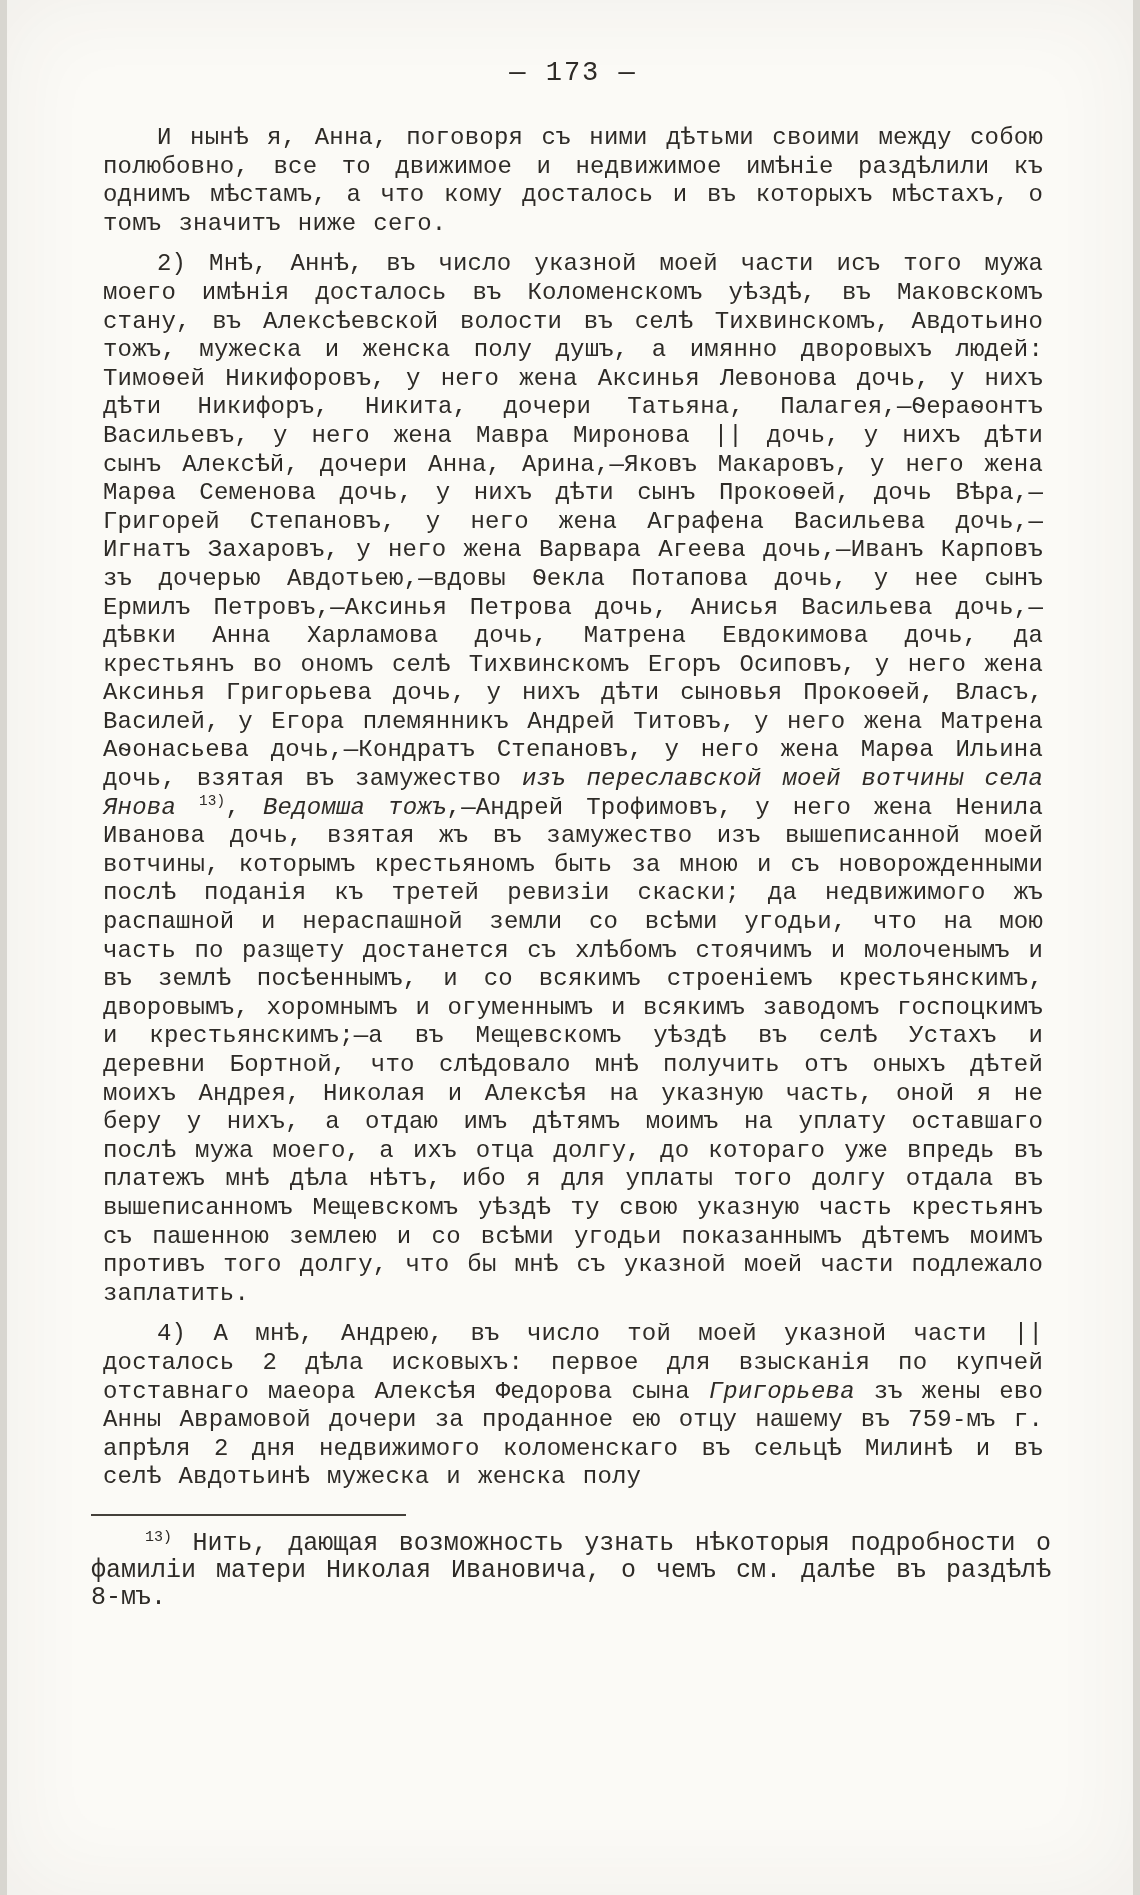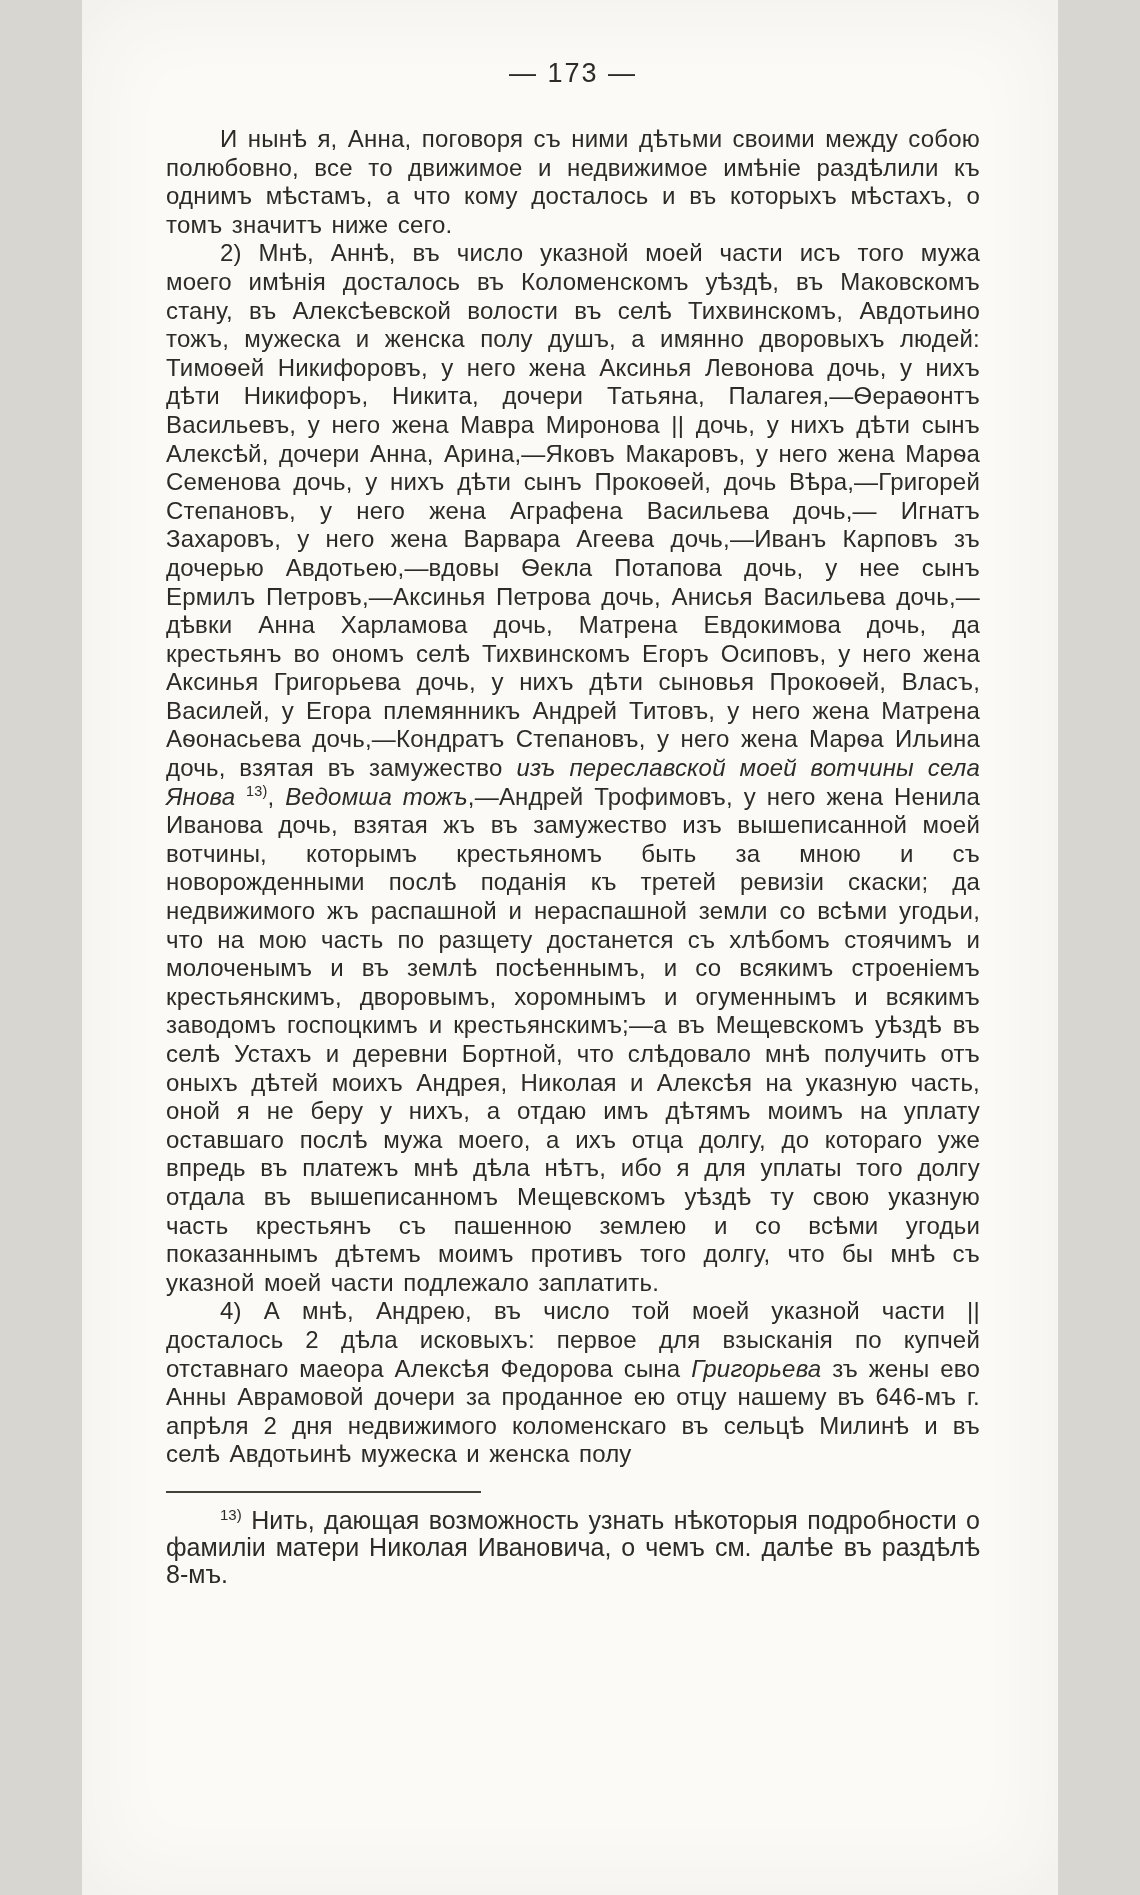--- a/index.html
+++ b/index.html
@@ -2,40 +2,40 @@
 <html><head>
 <meta charset="utf-8">
 <style>
   html, body {
     margin: 0;
     padding: 0;
     background: #d8d6d0;
   }
   .page {
     position: relative;
-    width: 976px;
+    width: 1126px;
     height: 1895px;
     margin: 0 auto;
     background: #fbfaf6;
     box-sizing: border-box;
     padding: 58px 78px 0 84px;
     overflow: hidden;
-    font-family: Liberation Sans, sans-serif;
+    font-family: Liberation Mono, monospace;
     color: #2e2b27;
     box-shadow: inset 0 0 90px rgba(60,55,45,0.06);
   }
   .page-header {
     text-align: center;
     font-size: 27px;
     letter-spacing: 2px;
     margin-bottom: 36px;
     color: #2e2b27;
   }
   .body-text p {
-    margin: 0;
+    margin: 12px;
     font-size: 24px;
     line-height: 28.6px;
     text-align: justify;
     text-indent: 54px;
     letter-spacing: 0.2px;
     word-spacing: 2.5px;
   }
   .body-text .italic, .footnote .italic {
     font-style: italic;
   }
@@ -62,19 +62,19 @@
 </style>
 </head>
 <body>
 
 <div class="page">
   <div class="page-header">— 173 —</div>
 
   <div class="body-text">
       <p><span>И нынѣ я, Анна, поговоря съ ними дѣтьми своими между собою полюбовно, все то движимое и недвижимое имѣніе раздѣлили къ однимъ мѣстамъ, а что кому досталось и въ которыхъ мѣстахъ, о томъ значитъ ниже сего.</span></p>
       <p><span>2) Мнѣ, Аннѣ, въ число указной моей части исъ того мужа моего имѣнія досталось въ Коломенскомъ уѣздѣ, въ Маковскомъ стану, въ Алексѣевской волости въ селѣ Тихвинскомъ, Авдотьино тожъ, мужеска и женска полу душъ, а имянно дворовыхъ людей: Тимоѳей Никифоровъ, у него жена Аксинья Левонова дочь, у нихъ дѣти Никифоръ, Никита, дочери Татьяна, Палагея,—Ѳераѳонтъ Васильевъ, у него жена Мавра Миронова || дочь, у нихъ дѣти сынъ Алексѣй, дочери Анна, Арина,—Яковъ Макаровъ, у него жена Марѳа Семенова дочь, у нихъ дѣти сынъ Прокоѳей, дочь Вѣра,—Григорей Степановъ, у него жена Аграфена Васильева дочь,— Игнатъ Захаровъ, у него жена Варвара Агеева дочь,—Иванъ Карповъ зъ дочерью Авдотьею,—вдовы Ѳекла Потапова дочь, у нее сынъ Ермилъ Петровъ,—Аксинья Петрова дочь, Анисья Васильева дочь,—дѣвки Анна Харламова дочь, Матрена Евдокимова дочь, да крестьянъ во ономъ селѣ Тихвинскомъ Егоръ Осиповъ, у него жена Аксинья Григорьева дочь, у нихъ дѣти сыновья Прокоѳей, Власъ, Василей, у Егора племянникъ Андрей Титовъ, у него жена Матрена Аѳонасьева дочь,—Кондратъ Степановъ, у него жена Марѳа Ильина дочь, взятая въ замужество </span><span class="italic">изъ переславской моей вотчины села Янова </span><sup>13)</sup><span>, </span><span class="italic">Ведомша тожъ</span><span>,—Андрей Трофимовъ, у него жена Ненила Иванова дочь, взятая жъ въ замужество изъ вышеписанной моей вотчины, которымъ крестьяномъ быть за мною и съ новорожденными послѣ поданія къ третей ревизіи скаски; да недвижимого жъ распашной и нераспашной земли со всѣми угодьи, что на мою часть по разщету достанется съ хлѣбомъ стоячимъ и молоченымъ и въ землѣ посѣеннымъ, и со всякимъ строеніемъ крестьянскимъ, дворовымъ, хоромнымъ и огуменнымъ и всякимъ заводомъ госпоцкимъ и крестьянскимъ;—а въ Мещевскомъ уѣздѣ въ селѣ Устахъ и деревни Бортной, что слѣдовало мнѣ получить отъ оныхъ дѣтей моихъ Андрея, Николая и Алексѣя на указную часть, оной я не беру у нихъ, а отдаю имъ дѣтямъ моимъ на уплату оставшаго послѣ мужа моего, а ихъ отца долгу, до котораго уже впредь въ платежъ мнѣ дѣла нѣтъ, ибо я для уплаты того долгу отдала въ вышеписанномъ Мещевскомъ уѣздѣ ту свою указную часть крестьянъ съ пашенною землею и со всѣми угодьи показаннымъ дѣтемъ моимъ противъ того долгу, что бы мнѣ съ указной моей части подлежало заплатить.</span></p>
-      <p><span>4) А мнѣ, Андрею, въ число той моей указной части || досталось 2 дѣла исковыхъ: первое для взысканія по купчей отставнаго маеора Алексѣя Федорова сына </span><span class="italic">Григорьева</span><span> зъ жены ево Анны Аврамовой дочери за проданное ею отцу нашему въ 646-мъ г. апрѣля 2 дня недвижимого коломенскаго въ сельцѣ Милинѣ и въ селѣ Авдотьинѣ мужеска и женска полу</span></p>
+      <p><span>4) А мнѣ, Андрею, въ число той моей указной части || досталось 2 дѣла исковыхъ: первое для взысканія по купчей отставнаго маеора Алексѣя Федорова сына </span><span class="italic">Григорьева</span><span> зъ жены ево Анны Аврамовой дочери за проданное ею отцу нашему въ 759-мъ г. апрѣля 2 дня недвижимого коломенскаго въ сельцѣ Милинѣ и въ селѣ Авдотьинѣ мужеска и женска полу</span></p>
     </div>
 
   <div class="footnote-rule"></div>
 
   <div class="footnote"><sup>13)</sup><span> Нить, дающая возможность узнать нѣкоторыя подробности о фамиліи матери Николая Ивановича, о чемъ см. далѣе въ раздѣлѣ 8-мъ.</span></div>
 </div>
 
 </body></html>

